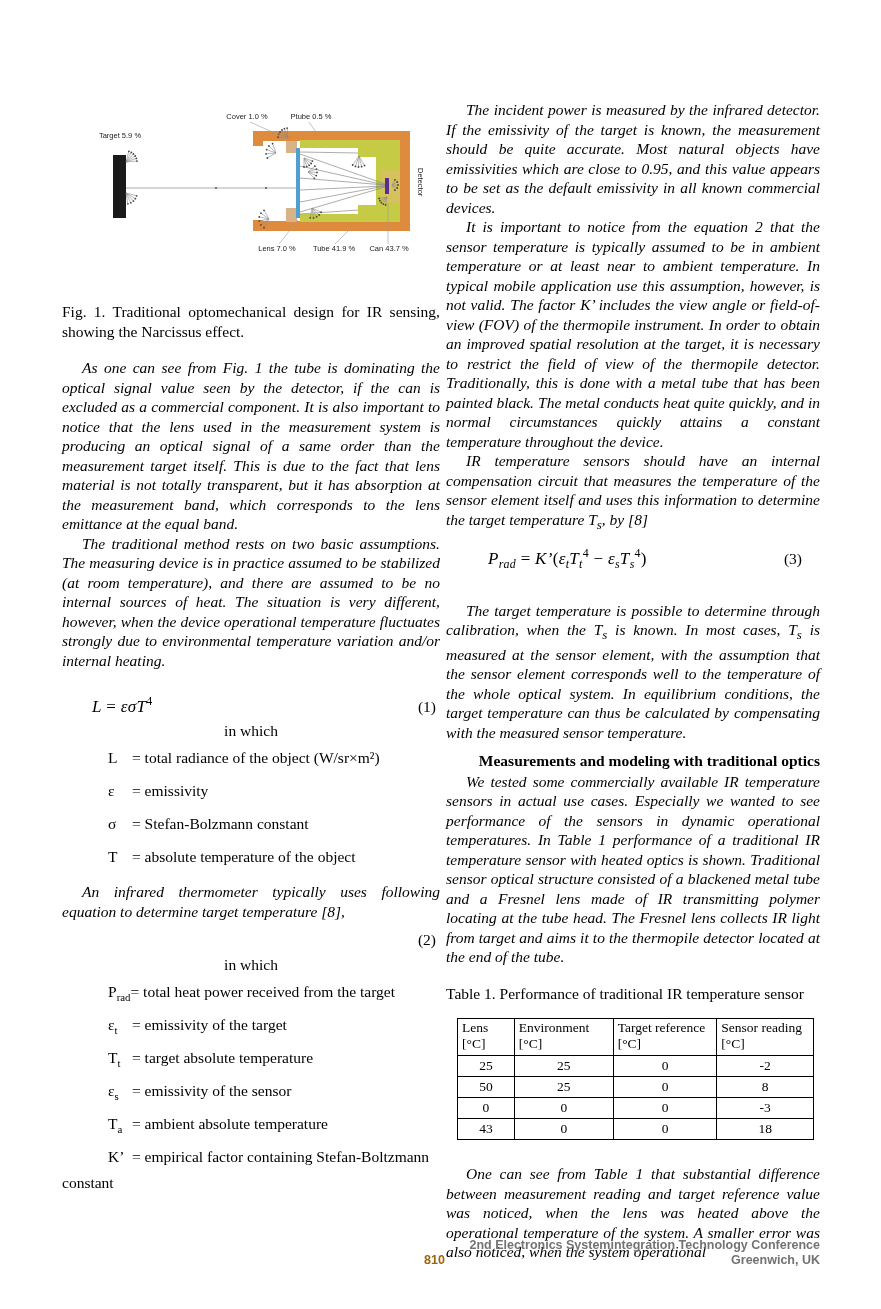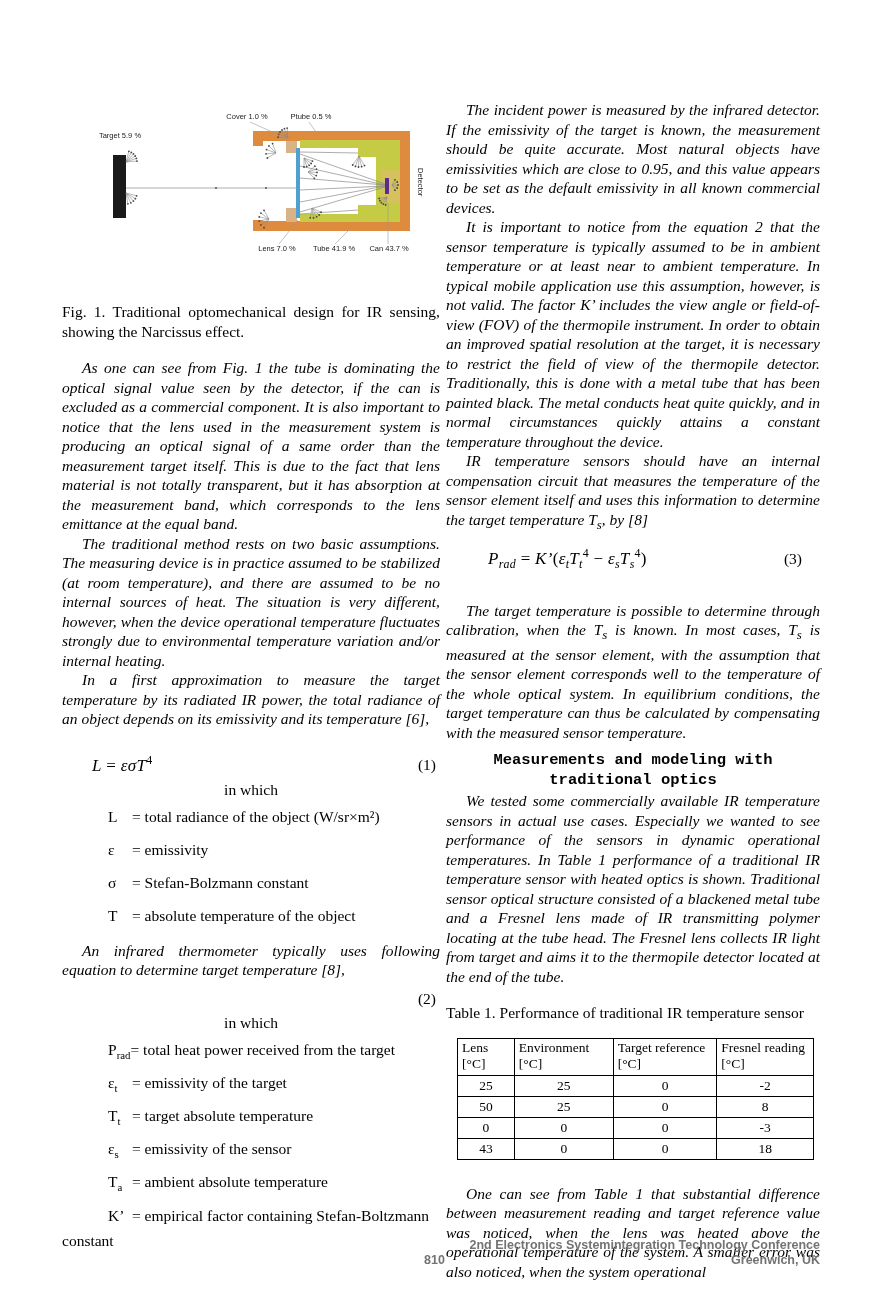--- a/index.html
+++ b/index.html
@@ -25,33 +25,33 @@
   .eq .eq-num { margin-left:auto; padding-right:4px; font-size:15.5px; }
   .eq-right .eq-body { padding-left:42px; }
   .eq-right .eq-num { padding-right:18px; }
 
   .inwhich { margin:0; text-indent:0; text-align:center; }
   p.def { margin:7.5px 0 0 0; text-indent:46px; text-align:left; }
   p.def .sym { display:inline-block; min-width:24px; text-indent:0; }
   p.def .sym.tight { min-width:0; }
   p.def sub { font-size:70%; }
 
-  .heading { margin:9px 0 1px 0; text-indent:0; font-weight:bold; text-align:center;font-family:Liberation Mono, monospace; }
+  .heading { margin:9px 0 1px 0; text-indent:0; font-weight:bold; text-align:right; }
   .tbl-caption { margin:17px 0 0 0; text-indent:0; text-align:left; }
 
   table.data { border-collapse:collapse; margin:15px 0 0 11px; width:357px;
     font-size:13.5px; line-height:16px; }
   table.data th, table.data td { border:1px solid #000; }
   table.data th { font-weight:normal; text-align:left; vertical-align:top; padding:1px 4px 3px 4px; }
   table.data td { text-align:center; height:20px; padding:0 2px; }
 
   .footer-right { position:absolute; right:61px; top:1238px; text-align:right;
     font-family:"Liberation Sans", sans-serif; font-weight:bold; font-size:12.5px; line-height:14.5px; color:#737373; }
   .page-number { position:absolute; left:424px; top:1251px;
-    font-family:"Liberation Sans", sans-serif; font-weight:bold; font-size:12.5px; color:#737373; }
+    font-family:"Liberation Sans", sans-serif; font-weight:bold; font-size:12.5px; color:#a16207; }
 </style>
 </head>
 <body>
 
 <div class="page">
 
   <div class="col col-left">
 
     <div class="figure-wrap">
       <svg width="372" height="165" viewBox="0 0 372 165">
@@ -225,21 +225,20 @@
         <text class="fig-label" x="268" y="151" text-anchor="middle">Tube 41.9 %</text>
         <text class="fig-label" x="323" y="151" text-anchor="middle">Can 43.7 %</text>
         <text class="fig-label" transform="translate(352,68) rotate(90)">Detector</text>
       </svg>
     </div>
 
     <p class="caption">Fig. 1. Traditional optomechanical design for IR sensing, showing the Narcissus effect.</p>
 
     <p class="para" style="margin-top:17px">As one can see from Fig. 1 the tube is dominating the optical signal value seen by the detector, if the can is excluded as a commercial component. It is also important to notice that the lens used in the measurement system is producing an optical signal of a same order than the measurement target itself. This is due to the fact that lens material is not totally transparent, but it has absorption at the measurement band, which corresponds to the lens emittance at the equal band.</p>
     <p class="para">The traditional method rests on two basic assumptions. The measuring device is in practice assumed to be stabilized (at room temperature), and there are assumed to be no internal sources of heat. The situation is very different, however, when the device operational temperature fluctuates strongly due to environmental temperature variation and/or internal heating.</p>
-    <p class="para">In a first approximation to measure the target temperature by its radiated IR power, the total radiance of an object depends on its emissivity and its temperature [6],</p>
 
     <div class="eq" style="margin-top:22px">
       <span class="eq-body"><i>L</i><span> = </span><i>ε</i><i>σ</i><i>T</i><sup>4</sup></span>
       <span class="eq-num">(1)</span>
     </div>
     <p class="inwhich">in which</p>
 
     <p class="def"><span class="sym"><span>L</span><sub></sub></span><span>= total radiance of the object (W/sr×m²)</span></p>
     <p class="def"><span class="sym"><span>ε</span><sub></sub></span><span>= emissivity</span></p>
     <p class="def"><span class="sym"><span>σ</span><sub></sub></span><span>= Stefan-Bolzmann constant</span></p>
@@ -285,21 +284,21 @@
           <col style="width:57px">
           <col style="width:99px">
           <col style="width:104px">
           <col style="width:97px">
         </colgroup>
       <thead>
         <tr>
           <th><span>Lens</span><br><span>[°C]</span></th>
           <th><span>Environment</span><br><span>[°C]</span></th>
           <th><span>Target reference</span><br><span>[°C]</span></th>
-          <th><span>Fresnel reading</span><br><span>[°C]</span></th>
+          <th><span>Sensor reading</span><br><span>[°C]</span></th>
         </tr>
       </thead>
       <tbody>
         <tr>
           <td>25</td>
           <td>25</td>
           <td>0</td>
           <td>-2</td>
         </tr>
         <tr>

